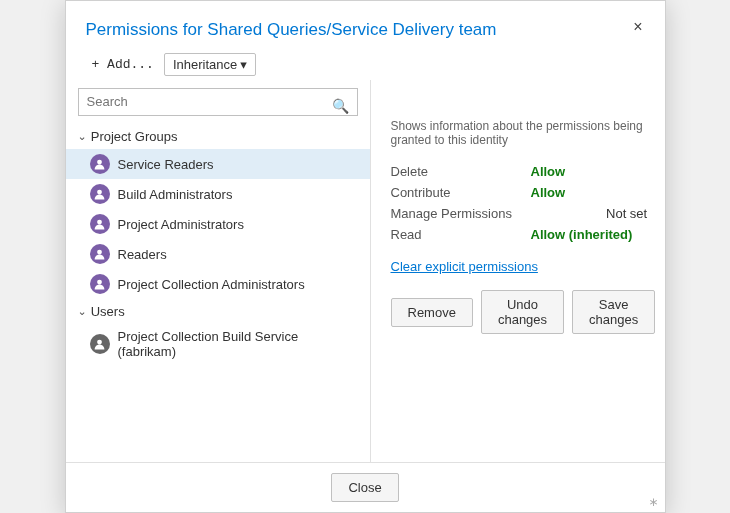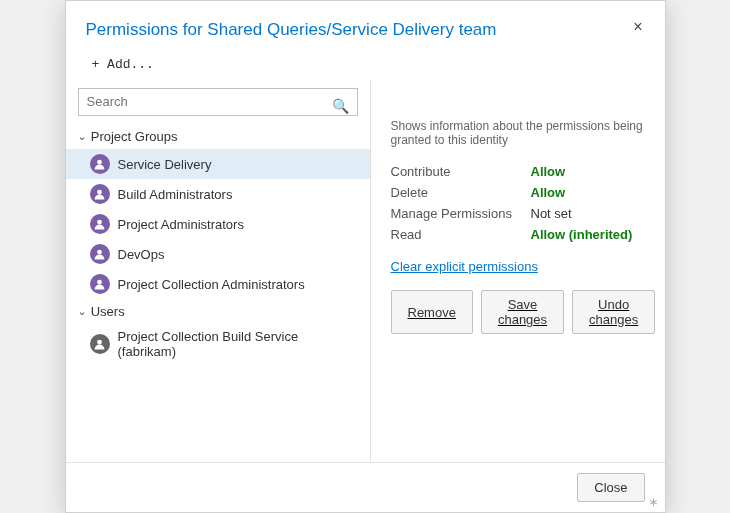--- a/index.html
+++ b/index.html
@@ -178,51 +178,51 @@
     .permissions-table td {
       padding: 3px 8px 3px 0;
       font-size: 13px;
       vertical-align: top;
     }
     .permissions-table td:first-child {
       color: #555;
       width: 140px;
     }
     .perm-allow { color: #107c10; font-weight: 600; }
-    .perm-notset { color: #333; }
+    .perm-notset { color: #333; text-align: right; }
     .perm-inherited { color: #107c10; font-weight: 600; }
     .clear-link {
       color: #0078d4;
       font-size: 13px;
       text-decoration: underline;
       cursor: pointer;
       margin-bottom: 16px;
       display: inline-block;
     }
     .action-buttons {
       display: flex;
       gap: 8px;
-      text-decoration: underline;
+      align-items: center;
     }
     .btn {
       padding: 6px 16px;
       font-size: 13px;
       cursor: pointer;
       border: 1px solid #c0c0c0;
       background: #f5f5f5;
       color: #333;
       border-radius: 2px;
     }
     .btn-primary {
       background: #f5f5f5;
       border-color: #c0c0c0;
     }
     .dialog-footer {
       display: flex;
-      justify-content: flex-end;
+      justify-content: center;
       align-items: center;
       padding: 10px 20px;
       border-top: 1px solid #e0e0e0;
     }
     .resize-handle {
       position: absolute;
       bottom: 4px;
       right: 4px;
       width: 12px;
       height: 12px;
@@ -237,20 +237,24 @@
 
 <div class="dialog">
 
   <div class="dialog-header">
     <h1 class="dialog-title">Permissions for Shared Queries/Service Delivery team</h1>
     <button class="close-icon-btn">×</button>
   </div>
 
   <div class="toolbar">
     <button class="add-btn">+ Add...</button>
+    <button class="inheritance-btn">
+      <span>Inheritance</span>
+      <span>▾</span>
+    </button>
   </div>
 
   <div class="content-area">
 
     <div class="left-panel">
 
       <div class="search-container">
         <input class="search-input" type="text" placeholder="Search" style="">
         <span class="search-icon-wrap">🔍</span>
       </div>
@@ -260,21 +264,21 @@
         <span>Project Groups</span>
       </div>
 
       <div class="list-item selected">
         <div class="avatar-icon">
           <svg viewBox="0 0 16 16" fill="white">
               <circle cx="8" cy="5" r="3"></circle>
               <path d="M2 14c0-3.3 2.7-6 6-6s6 2.7 6 6"></path>
             </svg>
         </div>
-        <span>Service Delivery</span>
+        <span>Service Readers</span>
       </div>
 
       <div class="list-item">
         <div class="avatar-icon">
           <svg viewBox="0 0 16 16" fill="white">
               <circle cx="8" cy="5" r="3"></circle>
               <path d="M2 14c0-3.3 2.7-6 6-6s6 2.7 6 6"></path>
             </svg>
         </div>
         <span>Build Administrators</span>
@@ -291,21 +295,21 @@
         <span>Project Administrators</span>
       </div>
 
       <div class="list-item">
         <div class="avatar-icon">
           <svg viewBox="0 0 16 16" fill="white">
               <circle cx="8" cy="5" r="3"></circle>
               <path d="M2 14c0-3.3 2.7-6 6-6s6 2.7 6 6"></path>
             </svg>
         </div>
-        <span>DevOps</span>
+        <span>Readers</span>
       </div>
 
       <div class="list-item">
         <div class="avatar-icon">
           <svg viewBox="0 0 16 16" fill="white">
               <circle cx="8" cy="5" r="3"></circle>
               <path d="M2 14c0-3.3 2.7-6 6-6s6 2.7 6 6"></path>
             </svg>
         </div>
         <span>Project Collection Administrators</span>
@@ -326,44 +330,44 @@
         <span>Project Collection Build Service (fabrikam)</span>
       </div>
     </div>
 
     <div class="right-panel">
       <div class="access-summary-desc">Shows information about the permissions being granted to this identity</div>
 
       <table class="permissions-table">
         <tbody>
           <tr>
-            <td>Contribute</td>
+            <td>Delete</td>
             <td class="perm-allow">Allow</td>
           </tr>
           <tr>
-            <td>Delete</td>
+            <td>Contribute</td>
             <td class="perm-allow">Allow</td>
           </tr>
           <tr>
             <td>Manage Permissions</td>
             <td class="perm-notset">Not set</td>
           </tr>
           <tr>
             <td>Read</td>
             <td class="perm-inherited">Allow (inherited)</td>
           </tr>
         </tbody>
       </table>
 
       <a class="clear-link">Clear explicit permissions</a>
 
       <div class="action-buttons">
         <button class="btn">Remove</button>
+        <button class="btn">Undo changes</button>
         <button class="btn btn-primary">Save changes</button>
-        <button class="btn">Undo changes</button>
       </div>
     </div>
   </div>
 
   <div class="dialog-footer">
     <button class="btn">Close</button>
   </div>
 
   <div class="resize-handle">∗</div>
 </div>

